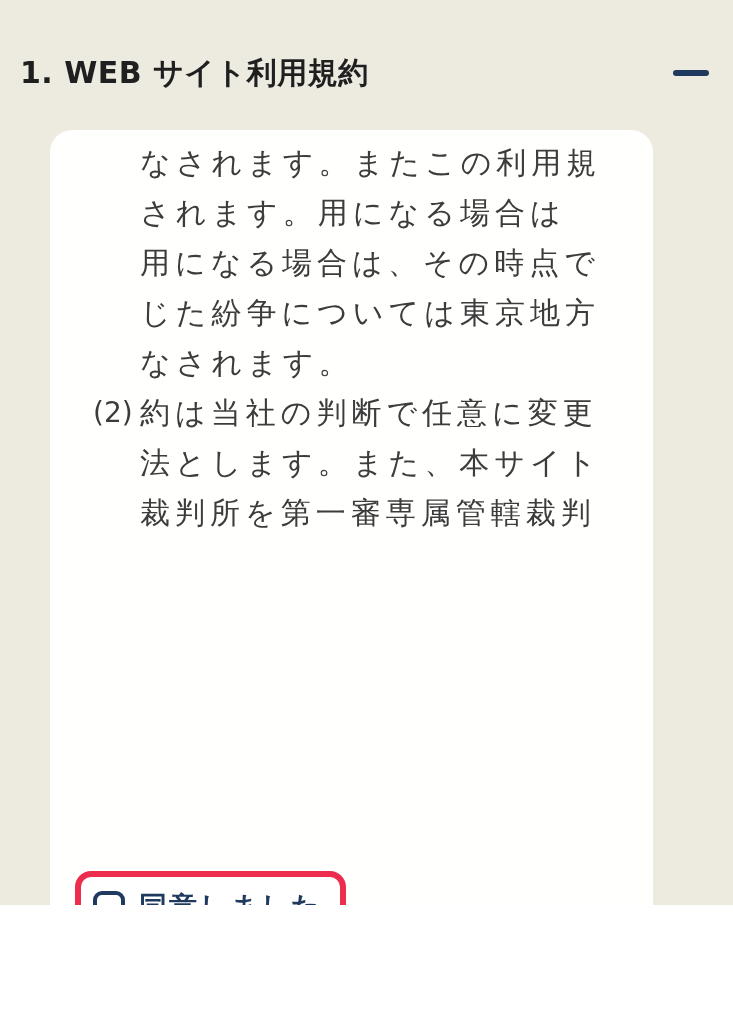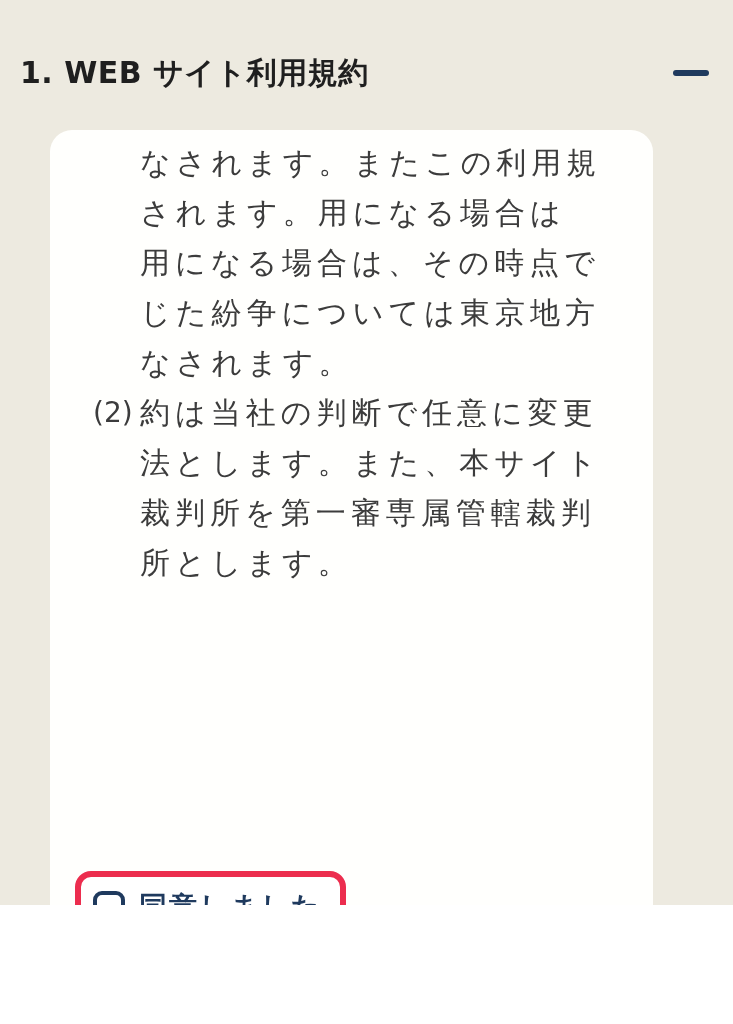--- a/index.html
+++ b/index.html
@@ -150,21 +150,20 @@
         <div class="terms-line">用になる場合は、その時点で</div>
         <div class="terms-line">じた紛争については東京地方</div>
         <div class="terms-line">なされます。</div>
       </div>
 
       <div class="clause">
         <span class="clause-marker">(2)</span>
         <div class="terms-line">約は当社の判断で任意に変更</div>
         <div class="terms-line">法とします。また、本サイト</div>
         <div class="terms-line">裁判所を第一審専属管轄裁判</div>
-        <div class="terms-line">所とします。</div>
       </div>
 
     </div>
 
     <div class="agree-highlight">
       <label class="agree-row">
         <span class="checkbox-box" role="checkbox" aria-checked="false"></span>
         <span class="agree-label">同意しました</span>
       </label>
     </div>

